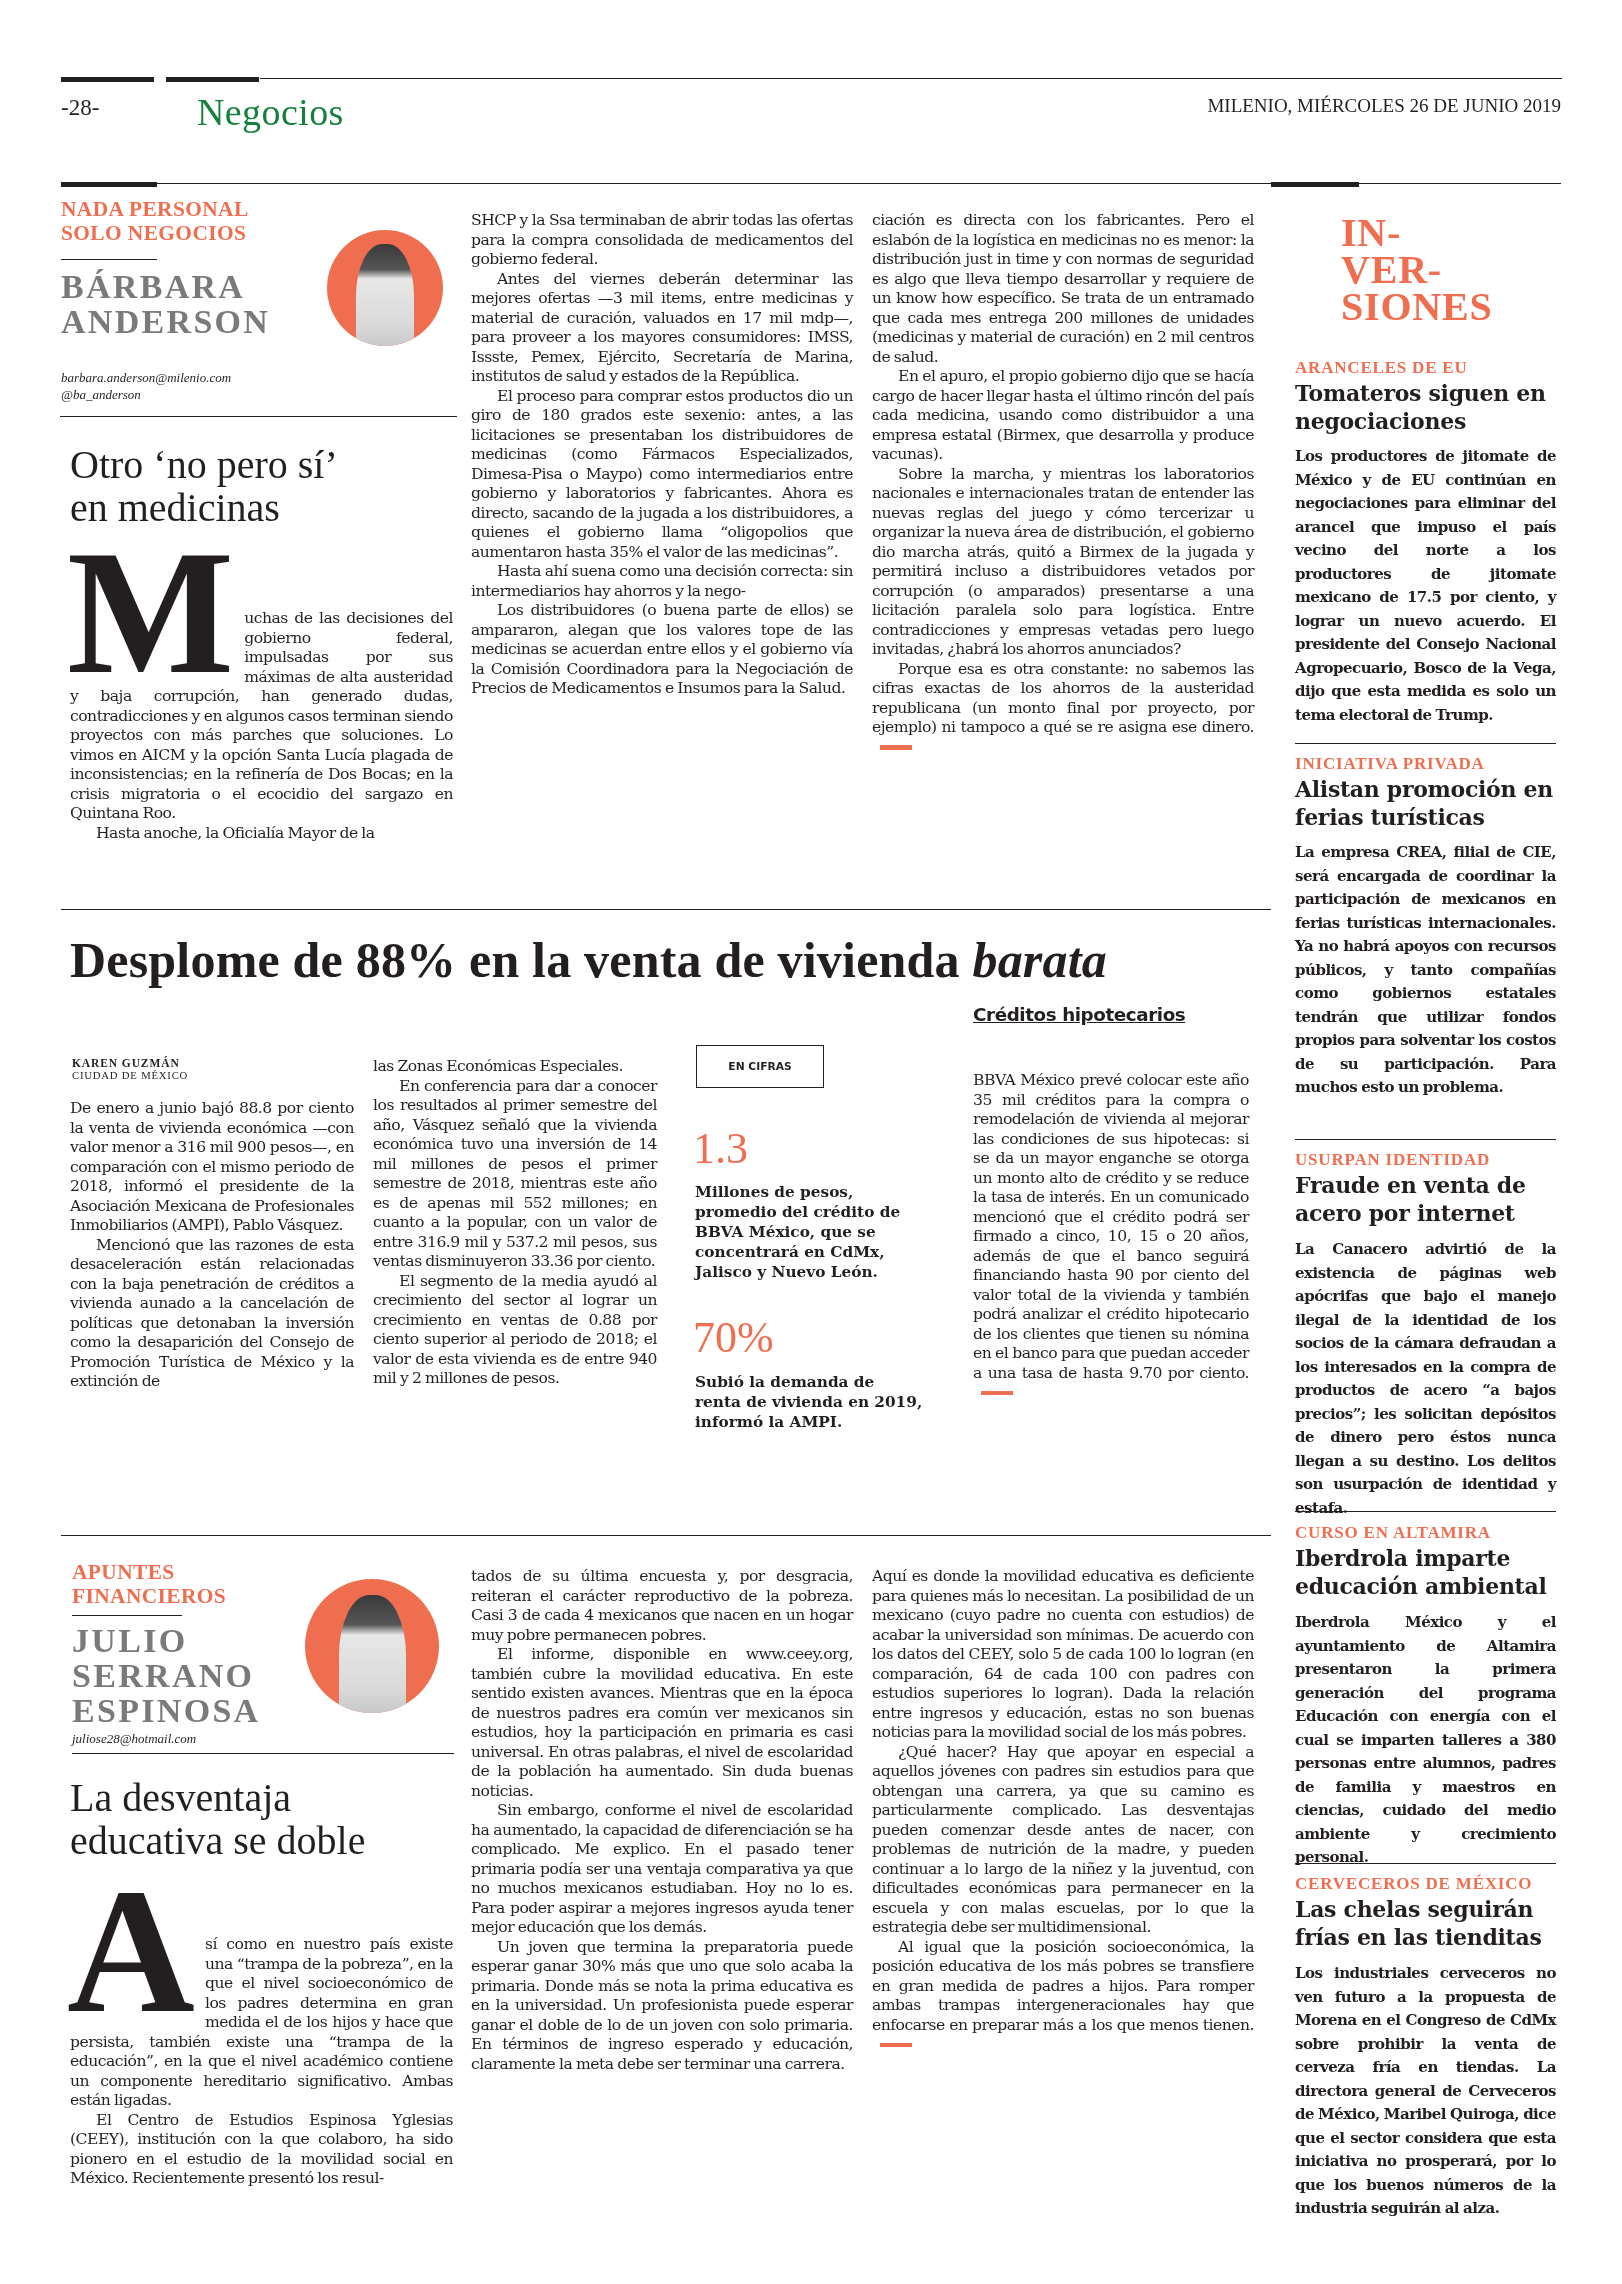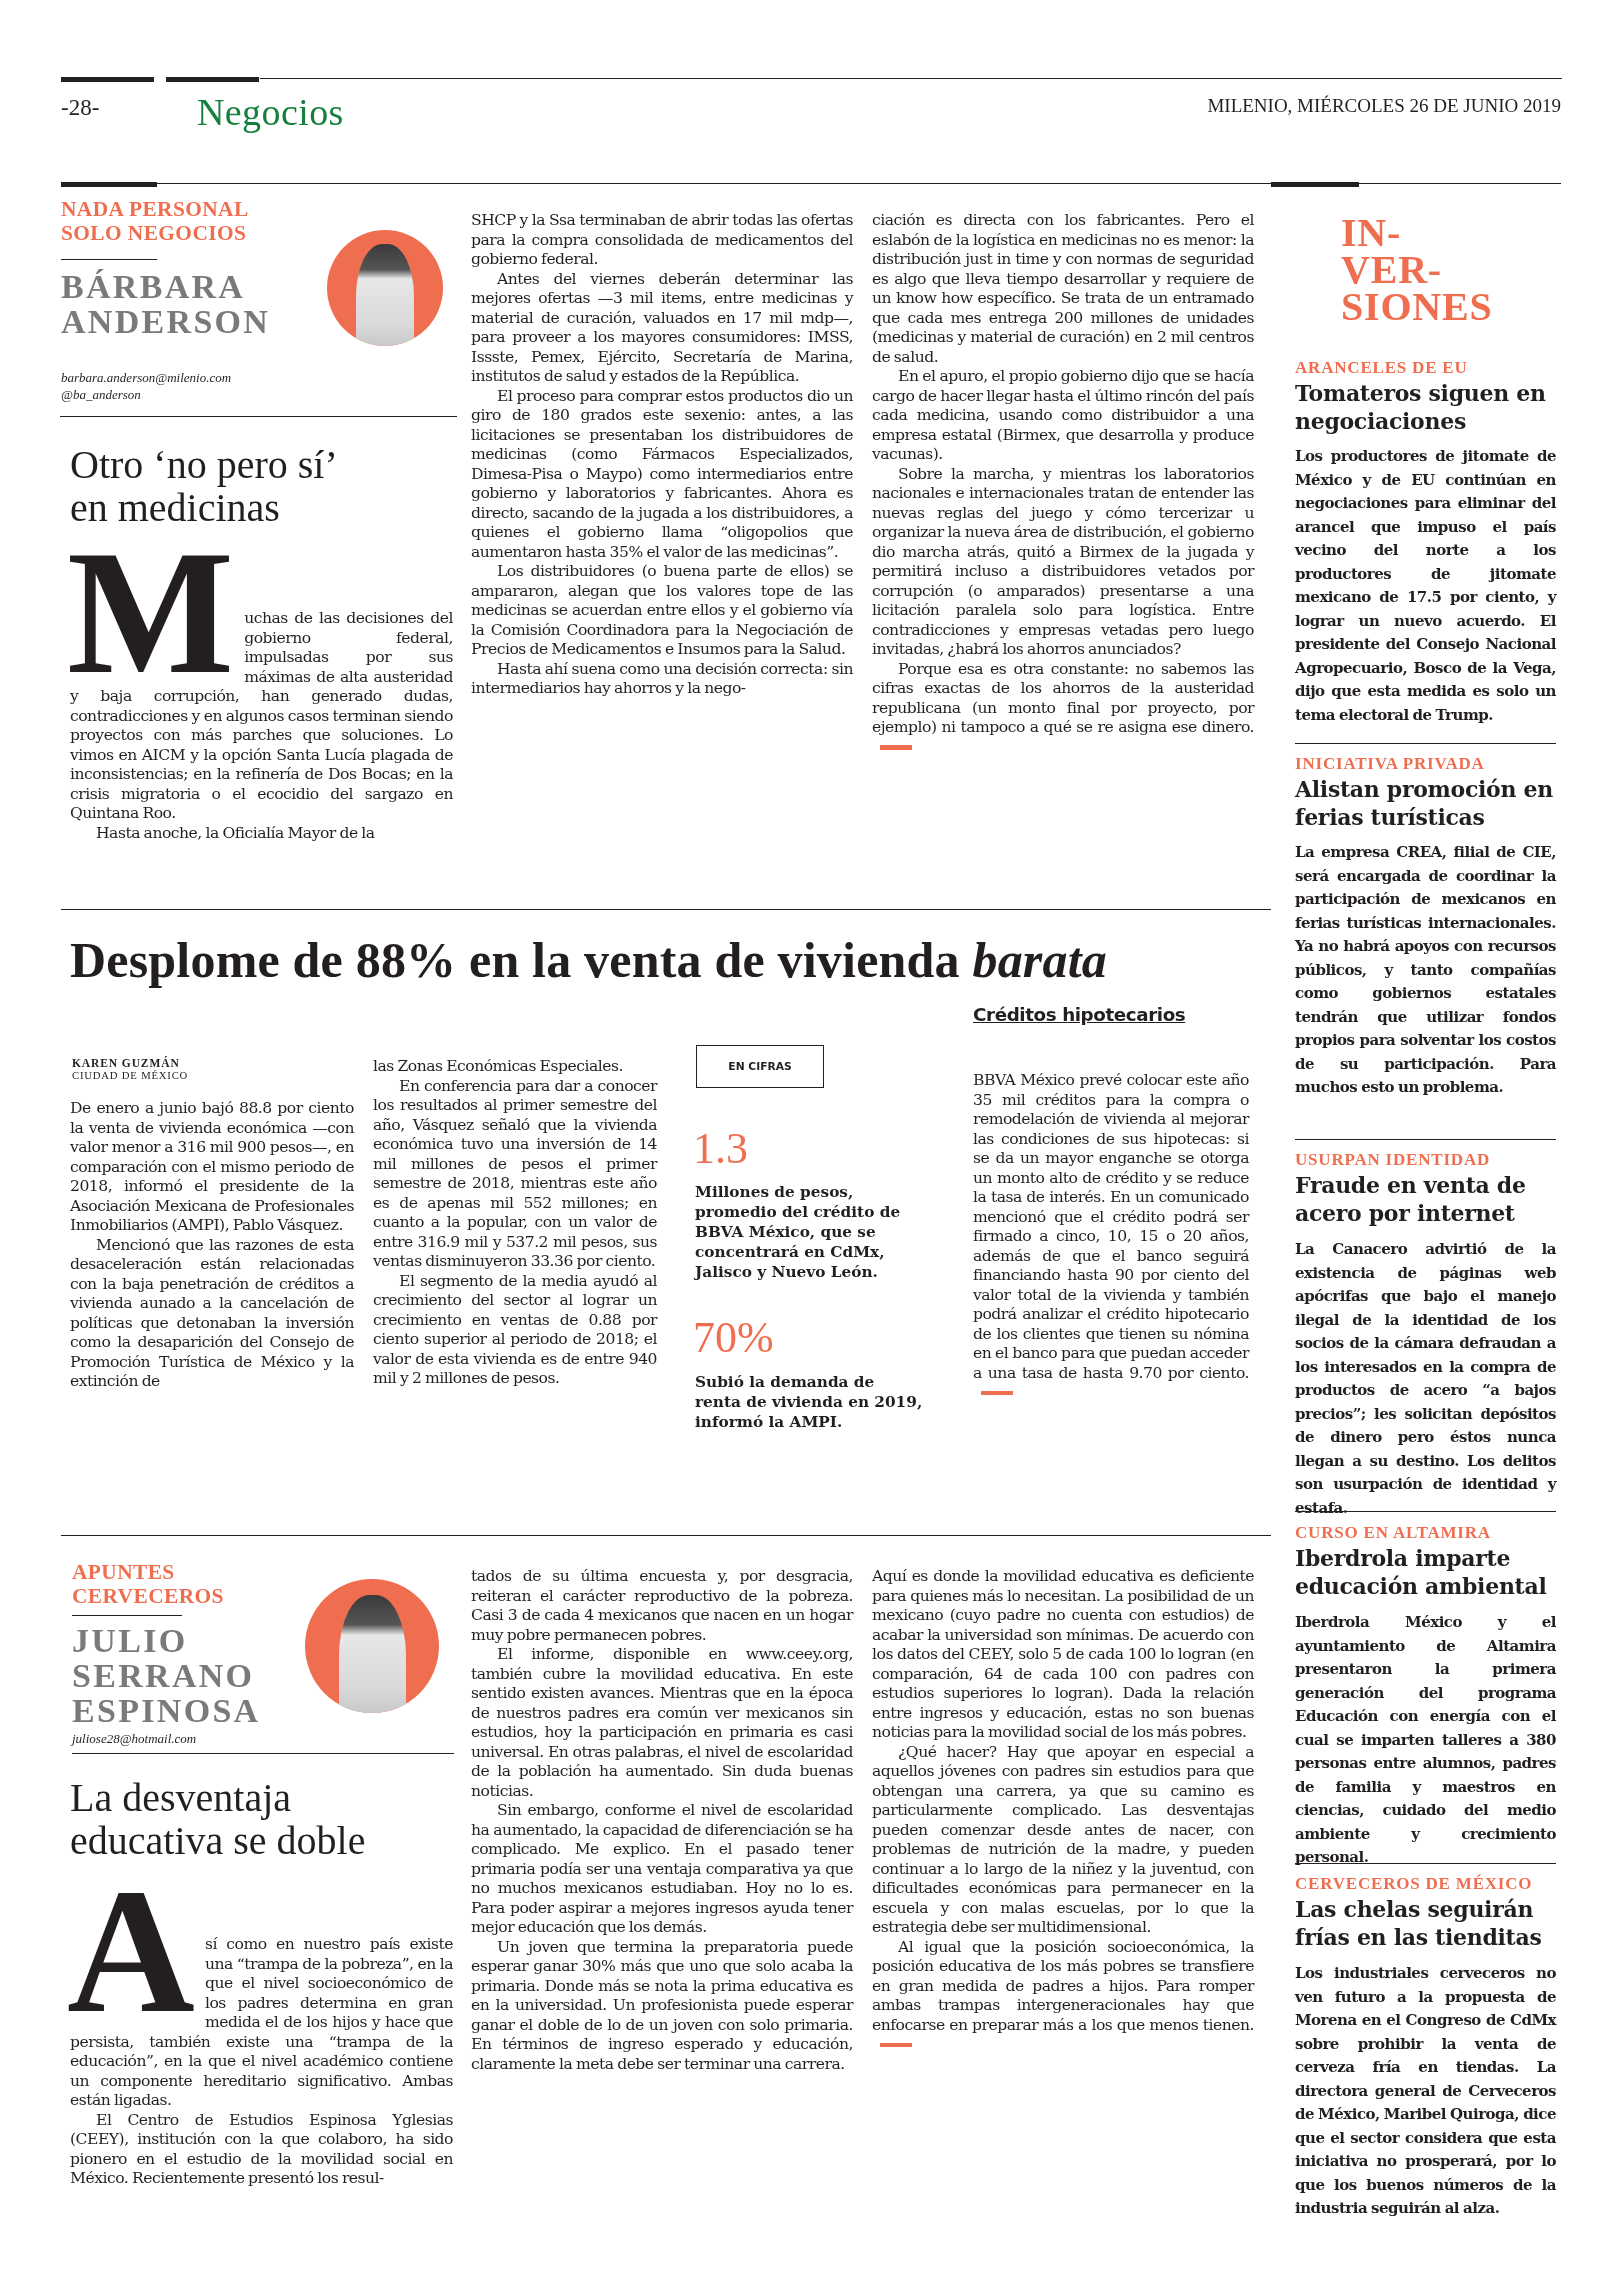--- a/index.html
+++ b/index.html
@@ -87,22 +87,22 @@
   <div class="abs body" style="left:70px; top:540px; width:383px;">
     <span class="dropcap">M</span>
     <p style="padding-top:69px;">uchas de las decisiones del gobierno federal, impulsadas por sus máximas de alta austeridad y baja corrupción, han generado dudas, contradicciones y en algunos casos terminan siendo proyectos con más parches que soluciones. Lo vimos en AICM y la opción Santa Lucía plagada de inconsistencias; en la refinería de Dos Bocas; en la crisis migratoria o el ecocidio del sargazo en Quintana Roo.</p>
     <p>Hasta anoche, la Oficialía Mayor de la</p>
   </div>
 
   <div class="abs body" style="left:471px; top:211px; width:382px;">
     <p>SHCP y la Ssa terminaban de abrir todas las ofertas para la compra consolidada de medicamentos del gobierno federal.</p>
     <p>Antes del viernes deberán determinar las mejores ofertas —3 mil items, entre medicinas y material de curación, valuados en 17 mil mdp—, para proveer a los mayores consumidores: IMSS, Issste, Pemex, Ejército, Secretaría de Marina, institutos de salud y estados de la República.</p>
     <p>El proceso para comprar estos productos dio un giro de 180 grados este sexenio: antes, a las licitaciones se presentaban los distribuidores de medicinas (como Fármacos Especializados, Dimesa-Pisa o Maypo) como intermediarios entre gobierno y laboratorios y fabricantes. Ahora es directo, sacando de la jugada a los distribuidores, a quienes el gobierno llama “oligopolios que aumentaron hasta 35% el valor de las medicinas”.</p>
+    <p>Hasta ahí suena como una decisión correcta: sin intermediarios hay ahorros y la nego-</p>
     <p>Los distribuidores (o buena parte de ellos) se ampararon, alegan que los valores tope de las medicinas se acuerdan entre ellos y el gobierno vía la Comisión Coordinadora para la Negociación de Precios de Medicamentos e Insumos para la Salud.</p>
-    <p>Hasta ahí suena como una decisión correcta: sin intermediarios hay ahorros y la nego-</p>
   </div>
 
   <div class="abs body" style="left:872px; top:211px; width:382px;">
     <p>ciación es directa con los fabricantes. Pero el eslabón de la logística en medicinas no es menor: la distribución just in time y con normas de seguridad es algo que lleva tiempo desarrollar y requiere de un know how específico. Se trata de un entramado que cada mes entrega 200 millones de unidades (medicinas y material de curación) en 2 mil centros de salud.</p>
     <p>En el apuro, el propio gobierno dijo que se hacía cargo de hacer llegar hasta el último rincón del país cada medicina, usando como distribuidor a una empresa estatal (Birmex, que desarrolla y produce vacunas).</p>
     <p>Sobre la marcha, y mientras los laboratorios nacionales e internacionales tratan de entender las nuevas reglas del juego y cómo tercerizar u organizar la nueva área de distribución, el gobierno dio marcha atrás, quitó a Birmex de la jugada y permitirá incluso a distribuidores vetados por corrupción (o amparados) presentarse a una licitación paralela solo para logística. Entre contradicciones y empresas vetadas pero luego invitadas, ¿habrá los ahorros anunciados?</p>
     <p><span>Porque esa es otra constante: no sabemos las cifras exactas de los ahorros de la austeridad republicana (un monto final por proyecto, por ejemplo) ni tampoco a qué se re asigna ese dinero.</span><span class="endmark"></span></p>
   </div>
 </section>
 
@@ -141,21 +141,21 @@
   <div class="abs body" style="left:973px; top:1071px; width:276px;">
     <p><span>BBVA México prevé colocar este año 35 mil créditos para la compra o remodelación de vivienda al mejorar las condiciones de sus hipotecas: si se da un mayor enganche se otorga un monto alto de crédito y se reduce la tasa de interés. En un comunicado mencionó que el crédito podrá ser firmado a cinco, 10, 15 o 20 años, además de que el banco seguirá financiando hasta 90 por ciento del valor total de la vivienda y también podrá analizar el crédito hipotecario de los clientes que tienen su nómina en el banco para que puedan acceder a una tasa de hasta 9.70 por ciento.</span><span class="endmark"></span></p>
   </div>
 </section>
 
 <div class="rule thin" style="left:61px; top:1535px; width:1210px;"></div>
 
 <section>
   <div class="abs kicker" style="left:72px; top:1560px;">
     <div>APUNTES</div>
-    <div>CERVECEROS</div>
+    <div>FINANCIEROS</div>
   </div>
   <div class="rule thin" style="left:72px; top:1615px; width:110px;"></div>
   <div class="abs author" style="left:72px; top:1623px;">
     <div>JULIO</div>
     <div>SERRANO</div>
     <div>ESPINOSA</div>
   </div>
   <div class="abs contact" style="left:72px; top:1730px;">
     <div>juliose28@hotmail.com</div>
   </div>

